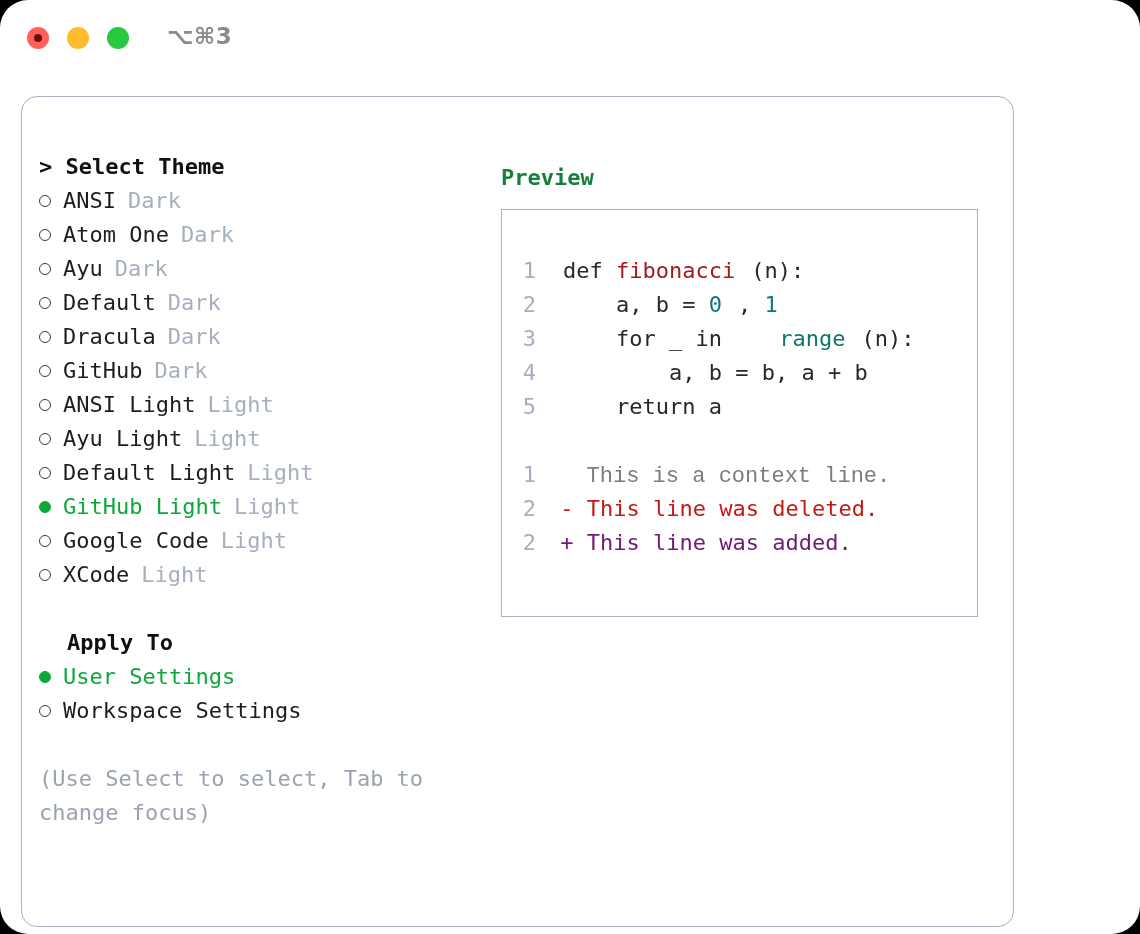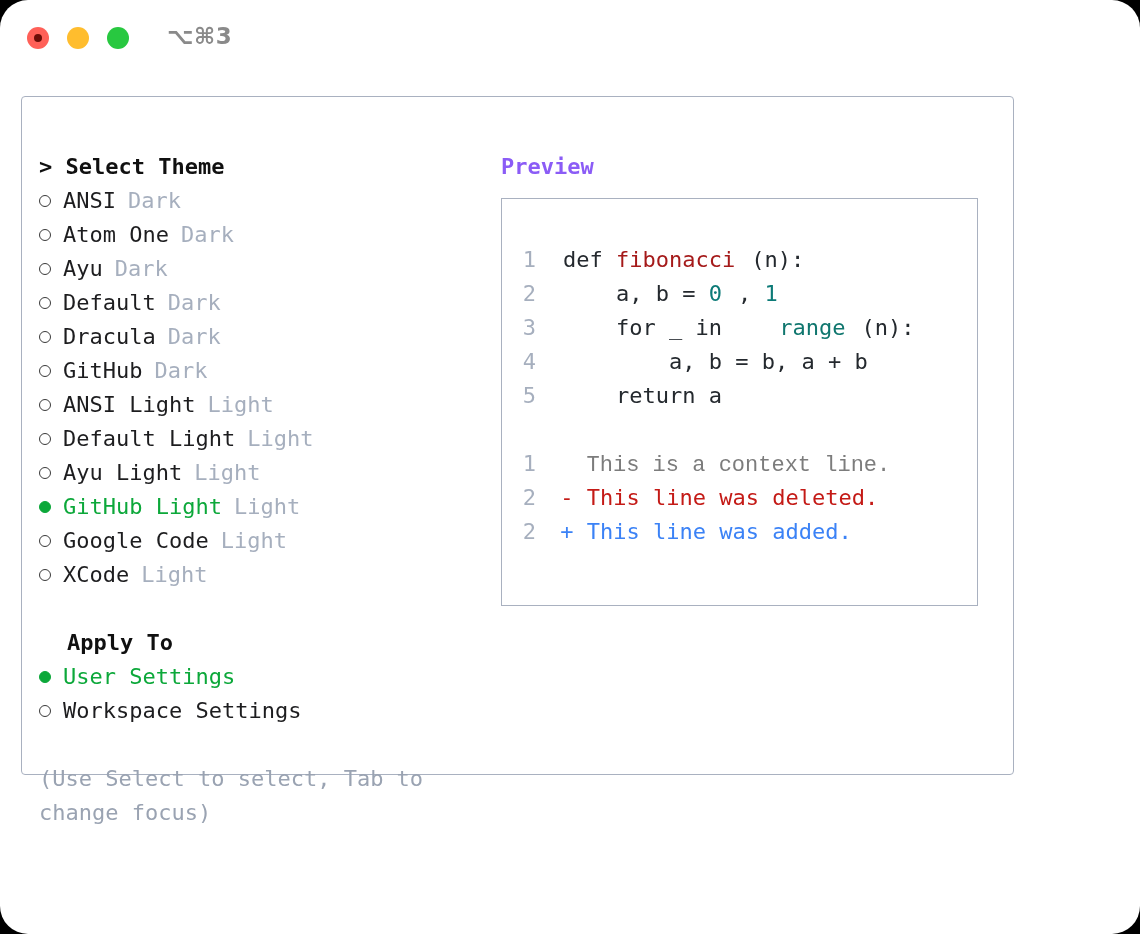--- a/index.html
+++ b/index.html
@@ -59,23 +59,23 @@
     letter-spacing: 0.5px;
     font-family: "DejaVu Sans", "Liberation Sans", sans-serif;
   }
 
   
   #panel {
     position: absolute;
     left: 21px;
     top: 96px;
     width: 993px;
-    height: 679px;
+    height: 831px;
     border: 1.6px solid #a9b1c0;
-    border-radius: 4px;
+    border-radius: 16px;
     box-sizing: border-box;
     background: #ffffff;
   }
 
   
   #left-col {
     position: absolute;
     left: 17px;
     top: 53px;
     width: 440px;
@@ -136,23 +136,24 @@
   
   #right-col {
     position: absolute;
     left: 479px;
     top: 53px;
     width: 490px;
   }
   #preview-title {
     font-size: 22px;
     font-weight: bold;
-    color: #8b5cf6;
-    height: 34px;
-    line-height: 34px;
+    color: #15803d;
+    height: 34px;
+    line-height: 34px;
+    margin-top: 11px;
   }
   #preview-box {
     margin-top: 14px;
     width: 477px;
     height: 408px;
     border: 1.6px solid #a9b1c0;
     box-sizing: border-box;
     background: #ffffff;
     position: relative;
   }
@@ -178,21 +179,21 @@
   }
   .tok-fn   { color: #a51a1a; }
   .tok-num  { color: #0c7a77; }
   .tok-call { color: #0f766e; margin-left: 44px; }
   .tok-plain{ color: #24292e; margin-left: 16px; }
 
   .spacer-line { height: 34px; }
 
   .diff-ctx  { color: #7c7c7c; font-family: Liberation Mono, monospace; }
   .diff-del  { color: #c41a16; }
-  .diff-add  { color: #3b82f6; }
+  .diff-add  { color: #701a75; }
 </style>
 </head>
 <body>
 
 <div id="window">
 
   <div id="titlebar">
     <div class="light red"></div>
     <div class="light yellow"></div>
     <div class="light green"></div>
@@ -206,22 +207,22 @@
       <div class="section-head">&gt; Select Theme</div>
 
       <div id="theme-list">
           <div class="opt-row"><span class="bullet"></span><span class="opt-label">ANSI</span><span class="opt-tag">Dark</span></div>
           <div class="opt-row"><span class="bullet"></span><span class="opt-label">Atom One</span><span class="opt-tag">Dark</span></div>
           <div class="opt-row"><span class="bullet"></span><span class="opt-label">Ayu</span><span class="opt-tag">Dark</span></div>
           <div class="opt-row"><span class="bullet"></span><span class="opt-label">Default</span><span class="opt-tag">Dark</span></div>
           <div class="opt-row"><span class="bullet"></span><span class="opt-label">Dracula</span><span class="opt-tag">Dark</span></div>
           <div class="opt-row"><span class="bullet"></span><span class="opt-label">GitHub</span><span class="opt-tag">Dark</span></div>
           <div class="opt-row"><span class="bullet"></span><span class="opt-label">ANSI Light</span><span class="opt-tag">Light</span></div>
+          <div class="opt-row"><span class="bullet"></span><span class="opt-label">Ayu Light</span><span class="opt-tag">Light</span></div>
           <div class="opt-row"><span class="bullet"></span><span class="opt-label">Default Light</span><span class="opt-tag">Light</span></div>
-          <div class="opt-row"><span class="bullet"></span><span class="opt-label">Ayu Light</span><span class="opt-tag">Light</span></div>
           <div class="opt-row selected"><span class="bullet"></span><span class="opt-label">GitHub Light</span><span class="opt-tag">Light</span></div>
           <div class="opt-row"><span class="bullet"></span><span class="opt-label">Google Code</span><span class="opt-tag">Light</span></div>
           <div class="opt-row"><span class="bullet"></span><span class="opt-label">XCode</span><span class="opt-tag">Light</span></div>
         </div>
 
       <div class="gap-sm"></div>
 
       <div class="section-head indent-head">Apply To</div>
 
       <div id="apply-list">

